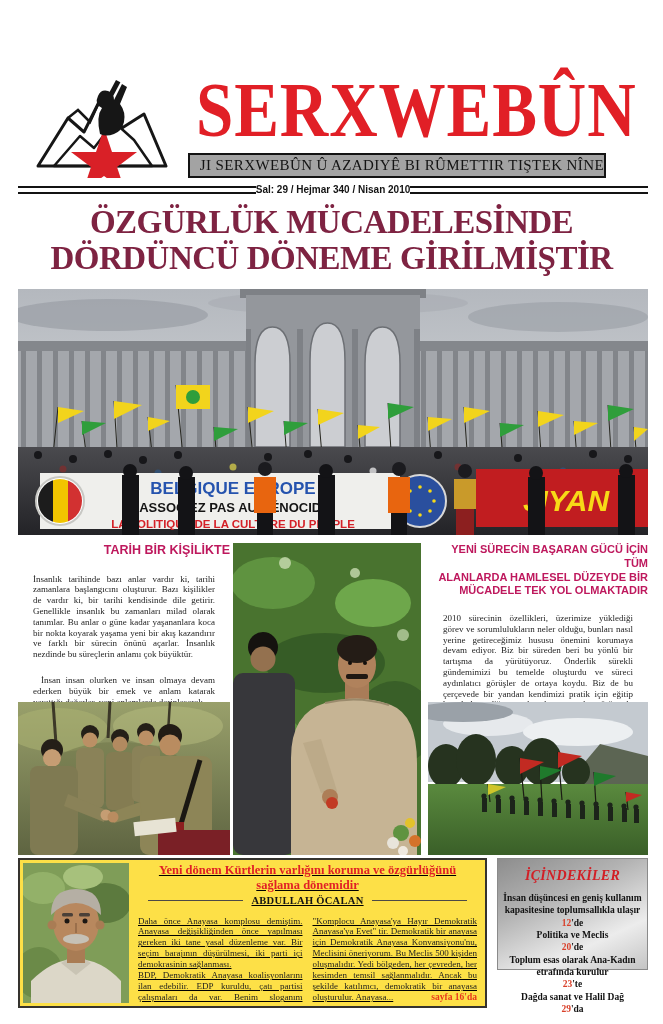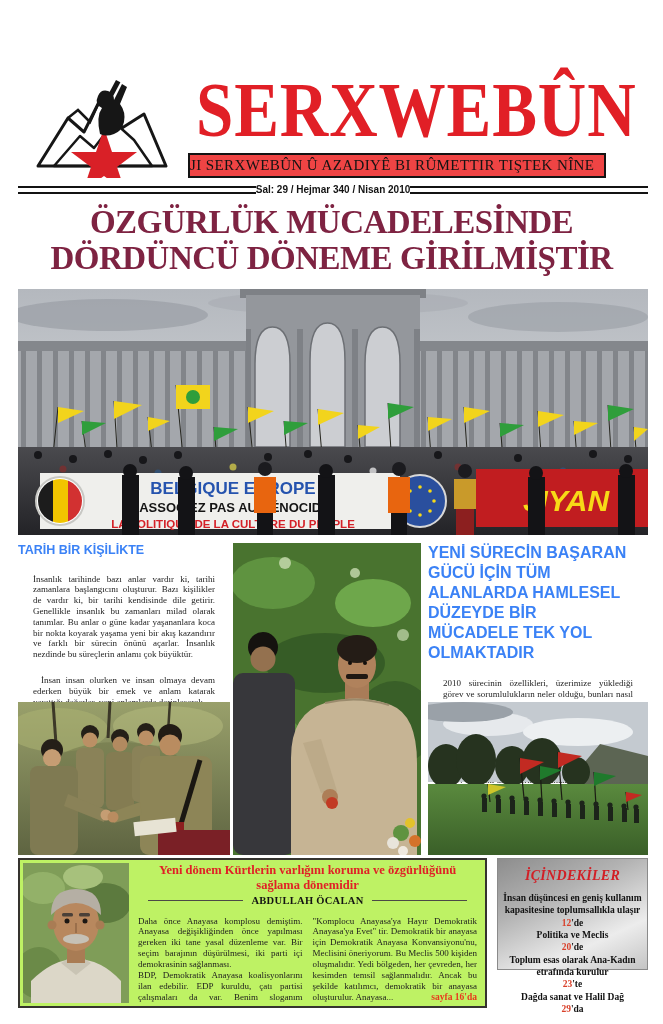--- a/index.html
+++ b/index.html
@@ -5,53 +5,53 @@
   html,body{margin:0;padding:0;background:#888;}
   .page{position:relative;width:663px;height:1024px;background:#ffffff;margin:0 auto;
         font-family:"Liberation Serif",serif;overflow:hidden;}
 
   
   .logo{position:absolute;left:34px;top:70px;width:136px;height:108px;}
   .paper-title{position:absolute;left:196px;top:70px;width:455px;height:92px;
      font-family:"Liberation Serif",serif;font-weight:bold;font-size:79px;color:#e11f26;
      transform:scaleX(.85);transform-origin:left top;white-space:nowrap;letter-spacing:1px;line-height:1;}
   .tagline-box{position:absolute;left:188px;top:153px;width:414px;border:2px solid #131313;
-     text-align:left;font-size:15px;color:#131313;padding:2px 0;letter-spacing:.4px;background:#ef4444;}
+     text-align:right;font-size:15px;color:#131313;padding:2px 0;letter-spacing:.4px;background:#a3a3a3;}
   .issue-row{position:absolute;left:18px;top:184px;width:630px;display:flex;align-items:center;text-align:right;}
   .issue-rule{flex:1;height:4px;border-top:2px solid #131313;border-bottom:2px solid #131313;}
   .issue-text{font-family:"Liberation Sans",sans-serif;font-size:10px;font-weight:bold;color:#131313;white-space:nowrap;}
 
   
   .headline{position:absolute;left:0;top:204px;width:100%;text-align:center;
      font-weight:bold;color:#7e2342;font-size:33px;line-height:1.1;letter-spacing:-.5px;}
 
   
   .ph{position:absolute;display:block;}
   .ph svg{display:block;width:100%;height:100%;}
   .photo-main{left:18px;top:289px;width:630px;height:246px;}
   .photo-left{left:18px;top:702px;width:212px;height:153px;}
   .photo-center{left:233px;top:543px;width:188px;height:312px;}
   .photo-right{left:428px;top:702px;width:220px;height:153px;}
 
   
   .col{position:absolute;top:543px;height:157px;}
   .col-left{left:18px;width:212px;}
   .col-right{left:428px;width:220px;}
-  .col-head{font-family:"Liberation Sans",sans-serif;font-weight:bold;color:#3b82f6;
-     text-align:left;font-size:12.5px;line-height:1.25;margin-bottom:6px;}
-  .col-right .col-head{font-size:16px;}
+  .col-head{font-family:"Liberation Sans",sans-serif;font-weight:bold;color:#be185d;
+     text-align:right;font-size:12.5px;line-height:1.25;margin-bottom:6px;}
+  .col-right .col-head{font-size:11px;}
   .body-txt{font-size:9px;line-height:1.2;text-align:justify;color:#1d1d1d;}
   .body-txt p{margin:15px;}
   .body-txt p.indent{text-indent:8px;}
   .page-ref{display:block;text-align:center;color:#e8391d;font-weight:bold;font-size:10px;margin-top:-11px;}
   .col-right .page-ref{margin-top:1px;}
 
   
-  .ocalan-box{position:absolute;left:18px;top:858px;width:469px;height:150px;background:#bef264;
-     border:2px solid #35332f;box-sizing:border-box;display:flex;}
+  .ocalan-box{position:absolute;left:18px;top:858px;width:469px;height:150px;background:#fde047;
+     border:2px solid #35332f;box-sizing:border-box;display:flex;text-decoration:underline;}
   .portrait{width:106px;flex:none;margin:3px;}
   .portrait svg{display:block;width:106px;height:140px;}
   .box-content{flex:1;padding:3px 8px 3px 6px;min-width:0;}
   .box-title{color:#e11f26;font-weight:bold;font-size:12.5px;line-height:1.18;text-align:center;}
   .byline-row{display:flex;align-items:center;gap:8px;margin:2px 10px 10px 10px;}
   .byline-rule{flex:1;height:1px;background:#4c4a46;}
   .byline{font-size:10.5px;font-weight:bold;color:#131313;letter-spacing:.3px;}
   .box-body{column-count:2;column-gap:10px;font-size:9px;line-height:1.22;text-align:justify;color:#1d1d1d;}
   .box-body p{margin:0;}
   .box-ref{color:#e8391d;font-weight:bold;font-size:9.5px;float:right;}

